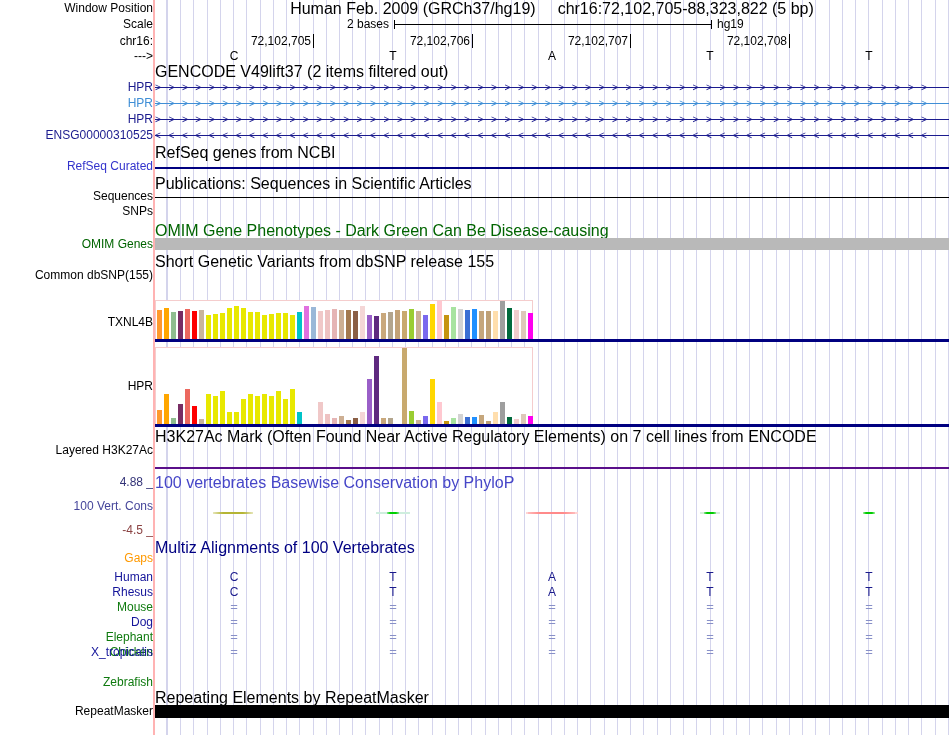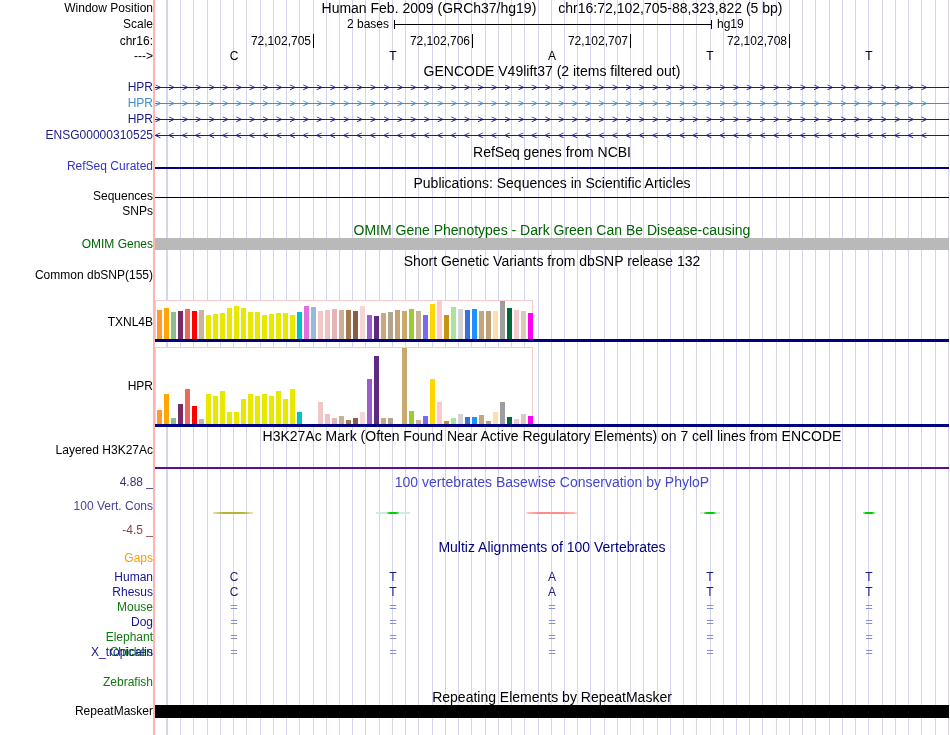--- a/index.html
+++ b/index.html
@@ -5,21 +5,21 @@
   html,body{margin:0;padding:0;background:#fff;}
   #canvas{
     position:relative;width:950px;height:735px;overflow:hidden;background:#fff;
     font-family:"Liberation Sans","DejaVu Sans",sans-serif;color:#000;
   }
   #gridlines{position:absolute;left:155px;top:0;width:795px;height:735px;
     background-image:repeating-linear-gradient(to right,var(--grid) 0,var(--grid) 1px,transparent 1px,transparent 13.233px);
     background-position:12px 0;}
   #edge-line{position:absolute;left:153px;top:0;width:2px;height:735px;background:var(--edge);}
   .lbl{position:absolute;right:797px;height:13px;line-height:13px;font-size:12px;white-space:nowrap;text-align:right;color:#000;}
-  .title{position:absolute;left:155px;width:794px;height:13px;line-height:13px;font-size:14px;text-align:center;white-space:nowrap;}
+  .title{position:absolute;left:155px;width:794px;height:13px;line-height:13px;font-size:16px;text-align:left;white-space:nowrap;}
   .hline{position:absolute;left:155px;width:794px;}
   .generow{position:absolute;left:155px;width:794px;height:13px;overflow:hidden;}
   .arrows{position:absolute;left:0;top:0;width:794px;height:13px;line-height:13px;font-size:10px;
     letter-spacing:7.6px;white-space:nowrap;overflow:hidden;
     background:linear-gradient(currentColor,currentColor) left center/100% 1px no-repeat;}
   .tick-label{position:absolute;height:13px;line-height:13px;font-size:12px;white-space:nowrap;}
   .tick-label .tl-inner{border-right:1.5px solid #000;padding-right:2px;}
   .base-letter{position:absolute;transform:translateX(-50%);font-size:12px;line-height:13px;}
   #scale-bar{position:absolute;left:394px;top:20px;width:316px;height:9px;
     border-left:1px solid #000;border-right:1px solid #000;
@@ -93,21 +93,21 @@
 
   <div class="title" style="top:177px">Publications: Sequences in Scientific Articles</div>
   <div class="lbl" style="top:190px">Sequences</div>
   <div class="hline" style="top:197px;height:1px;background:#000"></div>
   <div class="lbl" style="top:205px">SNPs</div>
 
   <div class="title" style="top:224px;color:var(--omim-green)">OMIM Gene Phenotypes - Dark Green Can Be Disease-causing</div>
   <div class="lbl" style="top:238px;color:var(--omim-green)">OMIM Genes</div>
   <div class="hline" style="top:238px;height:12px;background:var(--omim-bar-gray)"></div>
 
-  <div class="title" style="top:255px">Short Genetic Variants from dbSNP release 132</div>
+  <div class="title" style="top:255px">Short Genetic Variants from dbSNP release 155</div>
   <div class="lbl" style="top:269px">Common dbSNP(155)</div>
 
   <div class="lbl" style="top:316px">TXNL4B</div>
   <div class="gtex-panel" style="top:300px;width:378px;height:39px" id="txnl4b-panel">
       <div class="gtex-bar" style="left: 1px; height: 29px; background: rgb(255, 153, 46);"></div>
       <div class="gtex-bar" style="left: 8px; height: 31px; background: rgb(255, 166, 0);"></div>
       <div class="gtex-bar" style="left: 15px; height: 27px; background: rgb(143, 188, 143);"></div>
       <div class="gtex-bar" style="left: 22px; height: 28px; background: rgb(119, 45, 100);"></div>
       <div class="gtex-bar" style="left: 29px; height: 30px; background: rgb(236, 104, 95);"></div>
       <div class="gtex-bar" style="left: 36px; height: 28px; background: rgb(254, 0, 0);"></div>

